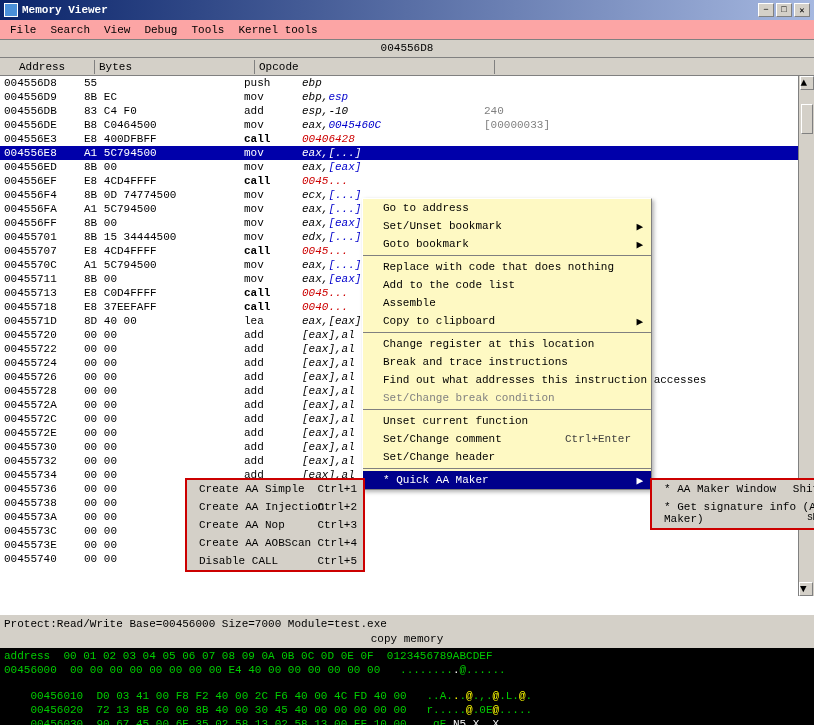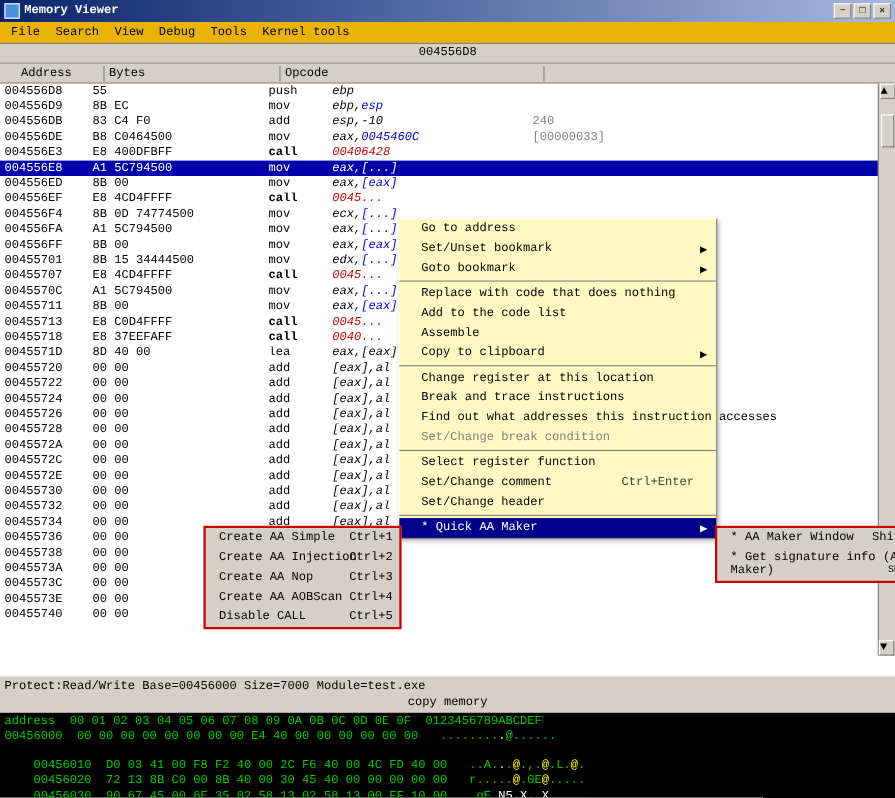--- a/index.html
+++ b/index.html
@@ -52,21 +52,21 @@
       font-size: 9px;
       display: flex;
       align-items: center;
       justify-content: center;
       cursor: pointer;
       color: black;
     }
 
     
     .menu-bar {
-      background: #eab308;
+      background: #fca5a5;
       border-bottom: 1px solid #808080;
       display: flex;
       align-items: center;
       height: 20px;
       padding: 0 4px;
       gap: 2px;
     }
     .menu-item {
       padding: 2px 6px;
       font-size: 11px;
@@ -536,21 +536,21 @@
     <div class="ctx-item">Replace with code that does nothing</div>
     <div class="ctx-item">Add to the code list</div>
     <div class="ctx-item">Assemble</div>
     <div class="ctx-item">Copy to clipboard <span class="ctx-arrow">▶</span></div>
     <div class="ctx-separator"></div>
     <div class="ctx-item">Change register at this location</div>
     <div class="ctx-item">Break and trace instructions</div>
     <div class="ctx-item">Find out what addresses this instruction accesses</div>
     <div class="ctx-item disabled">Set/Change break condition</div>
     <div class="ctx-separator"></div>
-    <div class="ctx-item">Select register function</div>
+    <div class="ctx-item">Unset current function</div>
     <div class="ctx-item">Set/Change comment <span class="ctx-shortcut">Ctrl+Enter</span></div>
     <div class="ctx-item">Set/Change header</div>
     <div class="ctx-separator"></div>
     <div class="ctx-item highlighted">* Quick AA Maker <span class="ctx-arrow">▶</span></div>
   </div>
 
   <div style="position:absolute;left:185px;top:420px;background:#d4d0c8;border:2px solid #cc0000;width:180px;z-index:200;font-size:11px;">
     <div style="padding:3px 12px;cursor:pointer;position:relative;">Create AA Simple <span style="position:absolute;right:6px;">Ctrl+1</span></div>
     <div style="padding:3px 12px;cursor:pointer;position:relative;">Create AA Injection <span style="position:absolute;right:6px;">Ctrl+2</span></div>
     <div style="padding:3px 12px;cursor:pointer;position:relative;">Create AA Nop <span style="position:absolute;right:6px;">Ctrl+3</span></div>

